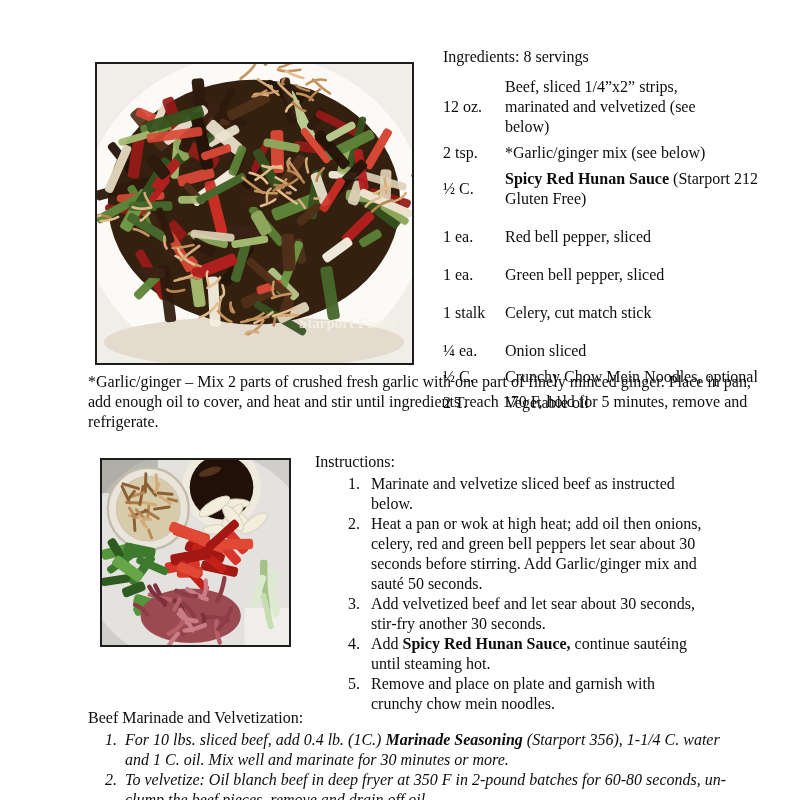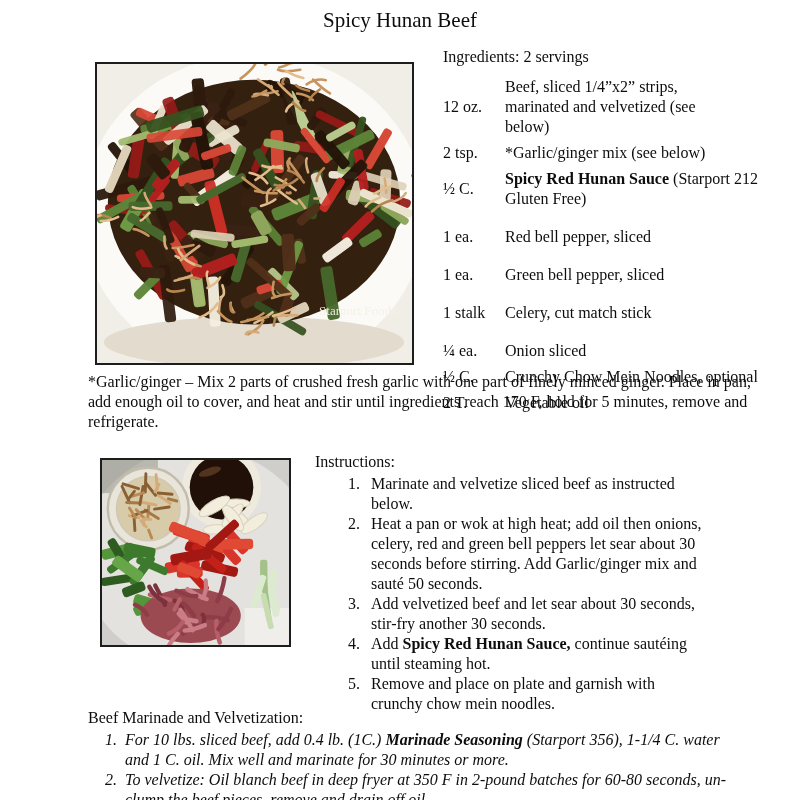--- a/index.html
+++ b/index.html
@@ -3,21 +3,21 @@
 <meta charset="utf-8">
 <style>
   html,body{margin:0;padding:0;background:#ffffff;}
   .page{position:relative;width:800px;height:800px;background:#ffffff;overflow:hidden;
         font-family:"Liberation Serif","DejaVu Serif",serif;color:#0d0d0d;font-size:16px;line-height:20px;}
   .title{position:absolute;top:7px;left:0;width:100%;text-align:center;font-size:21px;line-height:26px;}
   .photo{position:absolute;border:2px solid #1d1d1d;box-sizing:border-box;background:#eee;}
   #photo1{left:95px;top:62px;width:319px;height:303px;}
   #photo2{left:100px;top:458px;width:191px;height:189px;}
   .photo svg{display:block;width:100%;height:100%;}
-  .watermark{position:absolute;right:16px;bottom:46px;color:#f6f1e6;font-size:13px;line-height:12px;opacity:.95;}
+  .watermark{position:absolute;right:16px;bottom:34px;color:#f6f1e6;font-size:15px;line-height:12px;opacity:.95;font-weight:bold;}
   
   .ingredients{position:absolute;left:443px;top:47px;width:345px;}
   .ing-head{margin-bottom:10px;}
   .ing-row{display:flex;margin-top:6px;}
   .ing-row.sp1{margin-top:18px;}
   .ing-row.sp2{}
   .ing-qty{width:62px;flex:none;display:flex;align-items:center;}
   .ing-desc{width:280px;}
   .ing-desc.narrow{width:236px;}
   b{font-weight:bold;}
@@ -31,21 +31,20 @@
   
   .marinade{position:absolute;left:88px;top:708px;width:652px;}
   .marinade ol.steps li{padding-left:37px;font-style:italic;}
   .marinade ol.steps li::before{left:17px;}
 </style>
 </head>
 <body>
 
 <div class="page">
 
-  <div class="title">Spicy Hunan Beef</div>
 
   <div class="photo" id="photo1">
     <svg id="dish-art" viewBox="0 0 319 303" preserveAspectRatio="none">
         <rect x="0" y="0" width="319" height="303" fill="#f1eee8"></rect>
         <ellipse cx="159" cy="152" rx="174" ry="162" fill="#fbfaf7"></ellipse>
         <ellipse cx="159" cy="282" rx="152" ry="26" fill="#e2dbce"></ellipse>
         <ellipse cx="159" cy="140" rx="148" ry="124" fill="#33200f"></ellipse>
         <rect x="56.254397694212315" y="88.30727204736075" width="48.110425491817296" height="8.048883392475545" rx="3.5" fill="#a3bb70" transform="rotate(94.78665759321302 80.30961044012096 92.33171374359853)" opacity="0.9624744653934613"></rect>
         <rect x="197.6904259140312" y="72.55498324411232" width="55.75411800574511" height="11.474425389897078" rx="3.5" fill="#3a2213" transform="rotate(55.26027241721749 225.56748491690377 78.29219593906086)" opacity="0.9500729487743229"></rect>
         <rect x="94.26568749731041" y="47.56136075746696" width="40.94814925454557" height="12.024024555459619" rx="3.5" fill="#503019" transform="rotate(9.217667933553457 114.7397621245832 53.57337303519677)" opacity="0.9031537955626846"></rect>
@@ -256,21 +255,21 @@
         <path d="M299.17502423003316 138.17873640777543 Q288.1664955052547 140.1896773884073 278.44433368369937 149.46898799063638" stroke="#b7854f" stroke-width="2.6" fill="none" stroke-linecap="round"></path>
         <path d="M330.4711143774912 133.3697206331417 Q334.8860688400455 130.84976253146306 340.9177450565621 137.803181248717" stroke="#c6955f" stroke-width="2.6" fill="none" stroke-linecap="round"></path>
         <path d="M319.312601050362 113.12595549365506 Q325.2705478826538 113.61910740658641 327.94399971701205 120.81255190307274" stroke="#b7854f" stroke-width="2.6" fill="none" stroke-linecap="round"></path>
         <path d="M300.2139830305241 139.481283032801 Q310.1498138047755 135.91535917622969 312.6645476757549 130.76038308953866" stroke="#d7ab79" stroke-width="2.6" fill="none" stroke-linecap="round"></path>
         <path d="M281.02381405979395 131.33569149672985 Q291.18243564199656 125.61192064383067 300.199731271714 123.48139073001221" stroke="#e3bd8d" stroke-width="2.6" fill="none" stroke-linecap="round"></path>
       </svg>
     <div class="watermark">Starport Foods</div>
   </div>
 
   <div class="ingredients">
-    <div class="ing-head">Ingredients: 2 servings</div>
+    <div class="ing-head">Ingredients: 8 servings</div>
 
     <div class="ing-row">
       <div class="ing-qty">12 oz.</div>
       <div class="ing-desc narrow"><span>Beef, sliced 1/4”x2” strips, marinated and velvetized (see below)</span><b></b><span></span></div>
     </div>
     <div class="ing-row">
       <div class="ing-qty">2 tsp.</div>
       <div class="ing-desc"><span>*Garlic/ginger mix (see below)</span><b></b><span></span></div>
     </div>
     <div class="ing-row">

